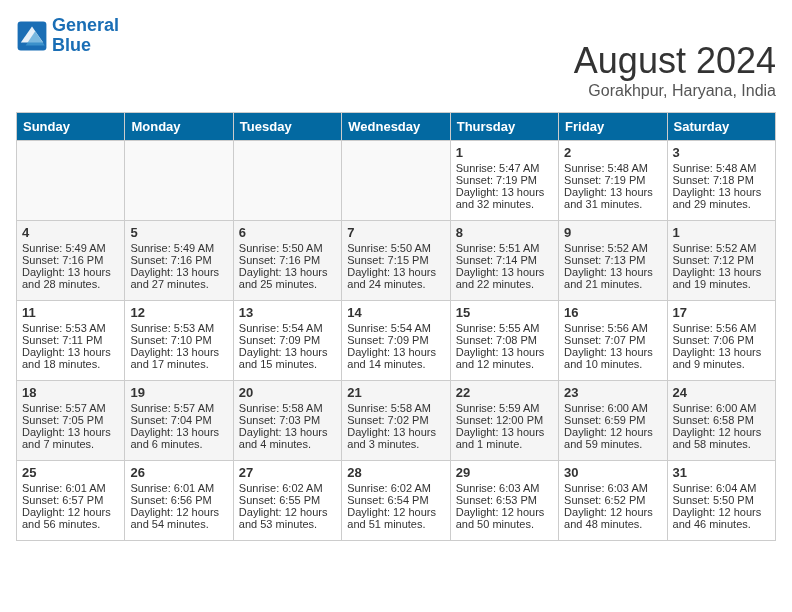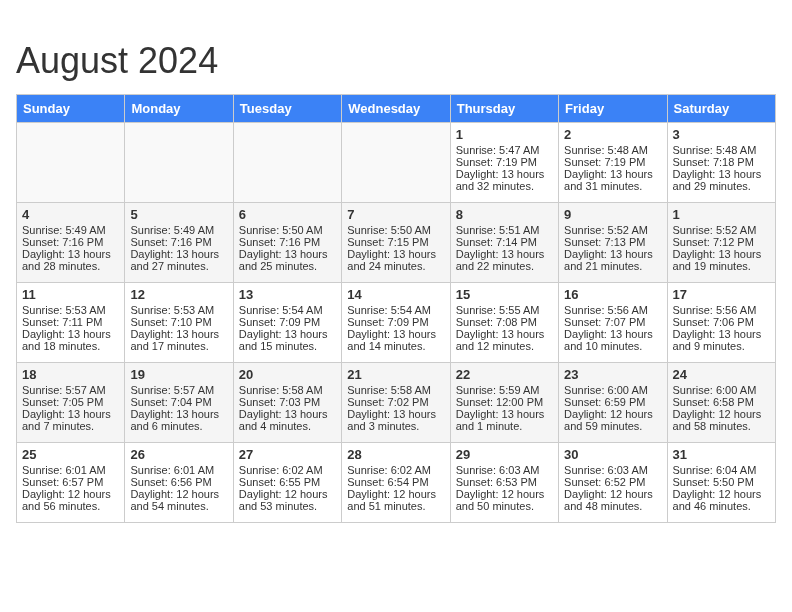--- a/index.html
+++ b/index.html
@@ -46,21 +46,21 @@
     .location {
       font-size: 16px;
       color: #555;
     }
     table {
       width: 100%;
       border-collapse: collapse;
       table-layout: fixed;
     }
     th {
-      background-color: #3b82f6;
+      background-color: #0369a1;
       color: #fff;
       text-align: left;
       padding: 6px 6px;
       font-size: 13px;
       font-weight: bold;
       border: 1px solid #ccc;
     }
     td {
       border: 1px solid #ccc;
       vertical-align: top;
@@ -80,22 +80,34 @@
       margin-bottom: 2px;
     }
     .cell-empty {
       background: #f9f9f9;
     }
   </style>
 </head>
 <body>
 
 <div class="header">
+  <div class="logo">
+    <svg class="logo-icon" viewBox="0 0 40 40">
+      <rect x="2" y="2" width="36" height="36" rx="4" fill="#1a6eb5"></rect>
+      <polygon points="20,8 34,28 6,28" fill="#fff" opacity="0.9"></polygon>
+      <polygon points="24,14 36,32 12,32" fill="#4a9fd4" opacity="0.7"></polygon>
+    </svg>
+    <div class="logo-text">
+      <div><span>General</span></div>
+      <div><span>Blue</span></div>
+    </div>
+  </div>
   <div class="title-block">
     <div class="month-title">August 2024</div>
+    <div class="location">Gorakhpur, Haryana, India</div>
   </div>
 </div>
 
 <table>
   <thead>
     <tr>
     <th>Sunday</th>
         <th>Monday</th>
         <th>Tuesday</th>
         <th>Wednesday</th>

